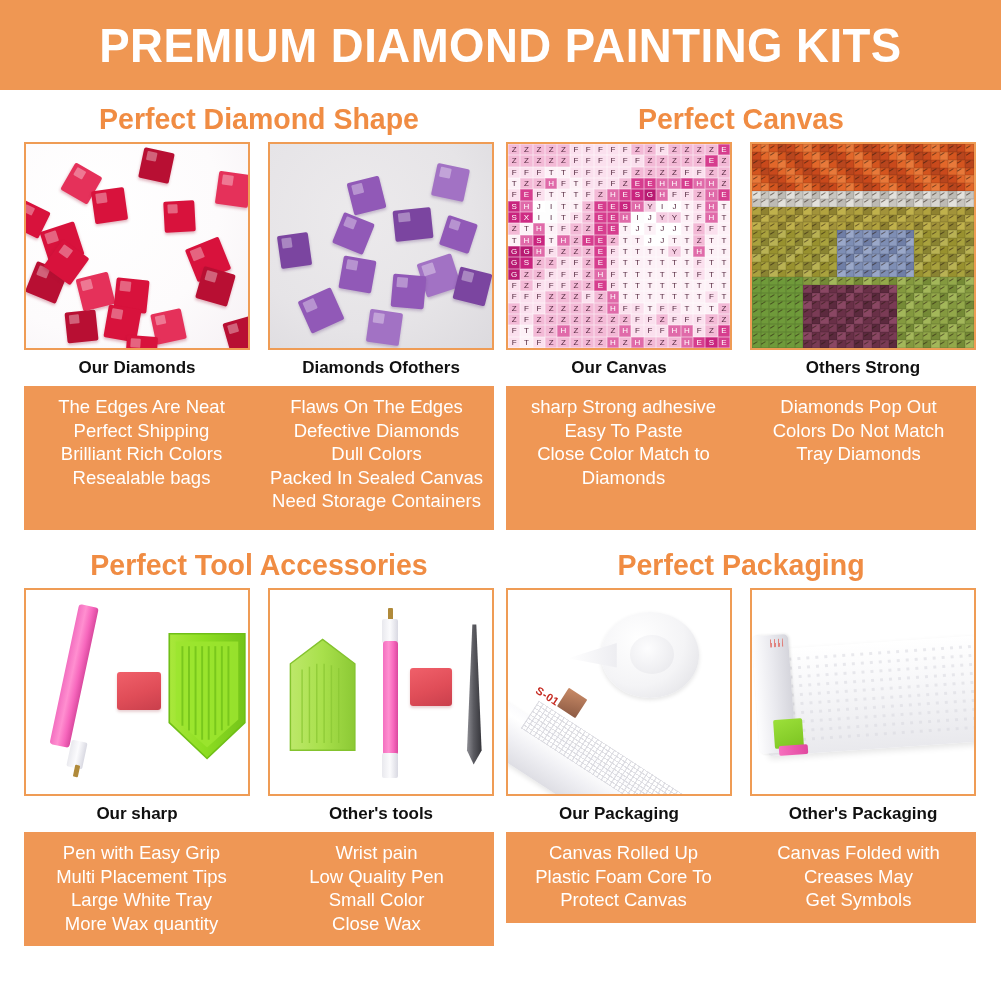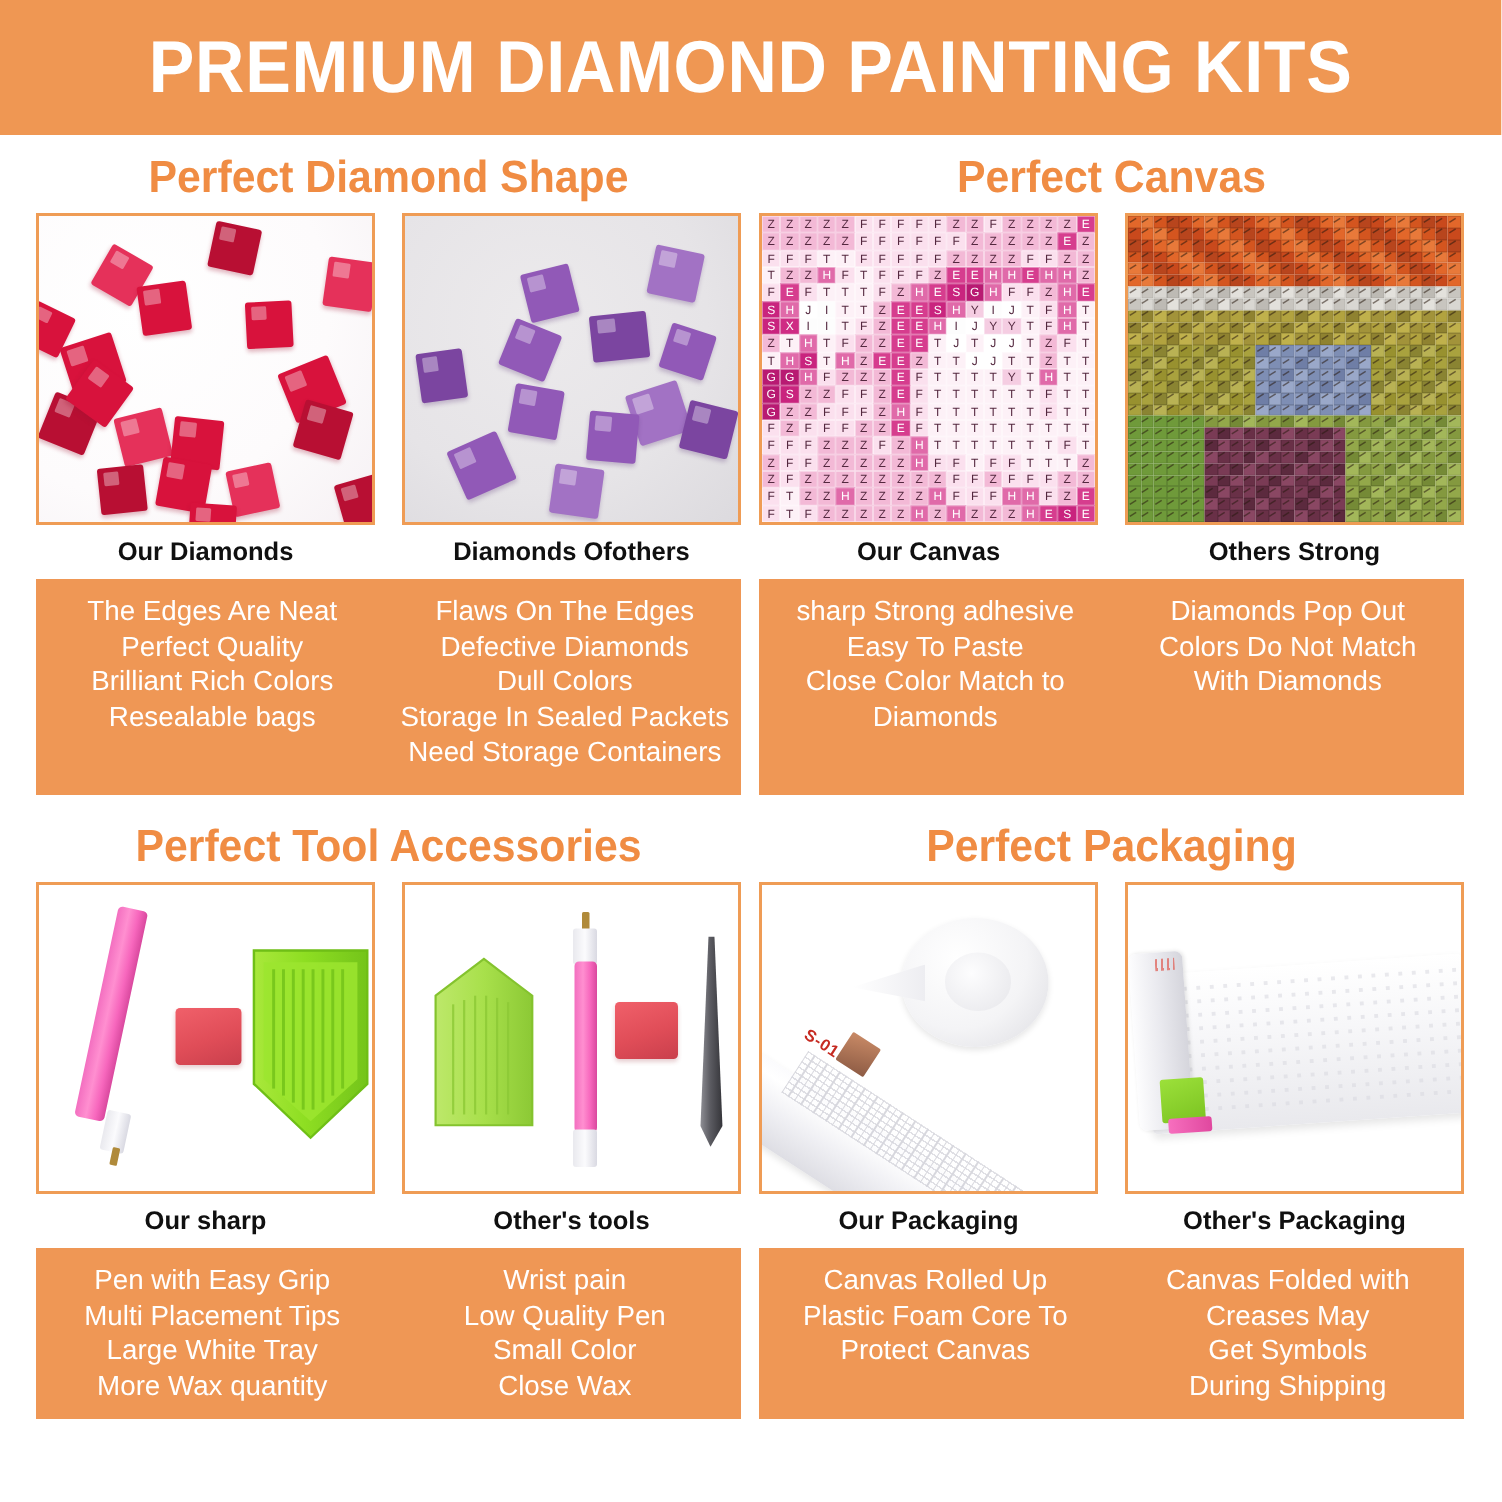--- a/index.html
+++ b/index.html
@@ -165,29 +165,29 @@
           <div class="drill pur d" style="left:84%;top:62%;width:15%;height:16%;transform:rotate(14deg);"></div>
           <div class="drill pur" style="left:15%;top:73%;width:16%;height:17%;transform:rotate(-24deg);"></div>
           <div class="drill pur l" style="left:44%;top:82%;width:15%;height:16%;transform:rotate(8deg);"></div>
         </div>
         <div class="caption">Diamonds Ofothers</div>
       </div>
     </div>
     <div class="textblock tb-tall">
       <div class="col">
         <div>The Edges Are Neat</div>
-        <div>Perfect Quality</div>
+        <div>Perfect Shipping</div>
         <div>Brilliant Rich Colors</div>
         <div>Resealable bags</div>
       </div>
       <div class="col">
         <div>Flaws On The Edges</div>
         <div>Defective Diamonds</div>
         <div>Dull Colors</div>
-        <div>Storage In Sealed Packets</div>
+        <div>Packed In Sealed Canvas</div>
         <div>Need Storage Containers</div>
       </div>
     </div>
   </div>
 
   <div class="section sec-tr">
     <div class="sec-title">Perfect Canvas</div>
     <div class="pair">
       <div class="cell">
         <div class="frame">
@@ -1207,21 +1207,21 @@
     <div class="textblock tb-tall">
       <div class="col">
         <div>sharp Strong adhesive</div>
         <div>Easy To Paste</div>
         <div>Close Color Match to</div>
         <div>Diamonds</div>
       </div>
       <div class="col">
         <div>Diamonds Pop Out</div>
         <div>Colors Do Not Match</div>
-        <div>With Diamonds</div>
+        <div>Tray Diamonds</div>
       </div>
     </div>
   </div>
 
   <div class="section sec-bl">
     <div class="sec-title">Perfect Tool Accessories</div>
     <div class="pair">
       <div class="cell">
         <div class="frame">
           <div class="tool-bg"></div>
@@ -1391,18 +1391,17 @@
     <div class="textblock">
       <div class="col">
         <div>Canvas Rolled Up</div>
         <div>Plastic Foam Core To</div>
         <div>Protect Canvas</div>
       </div>
       <div class="col">
         <div>Canvas Folded with</div>
         <div>Creases May</div>
         <div>Get Symbols</div>
-        <div>During Shipping</div>
       </div>
     </div>
   </div>
 
 </div>
 
 </body></html>

